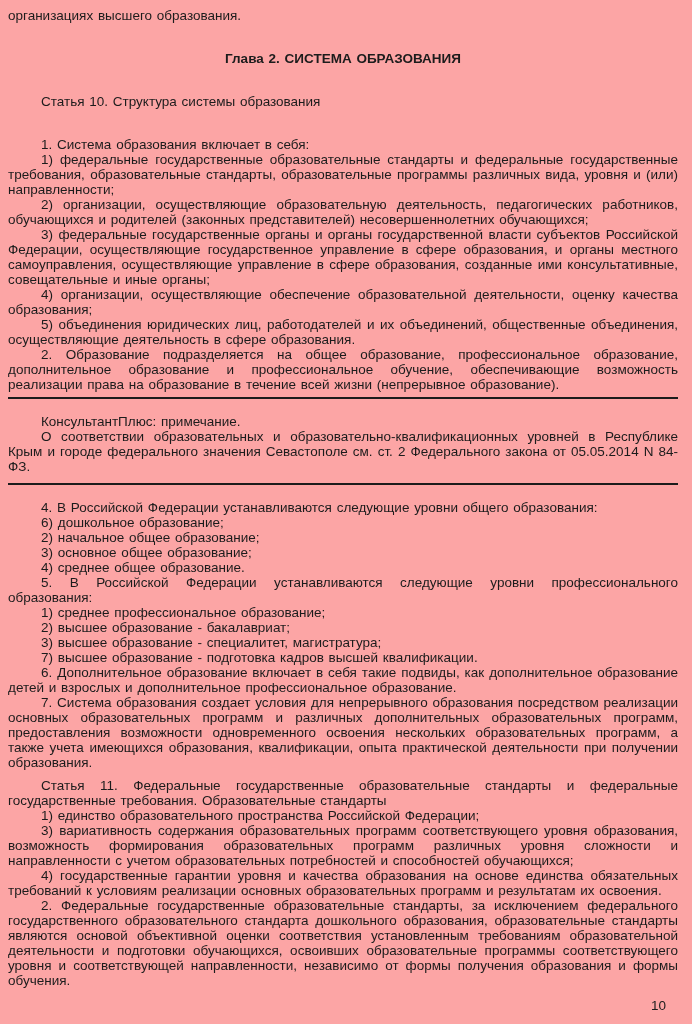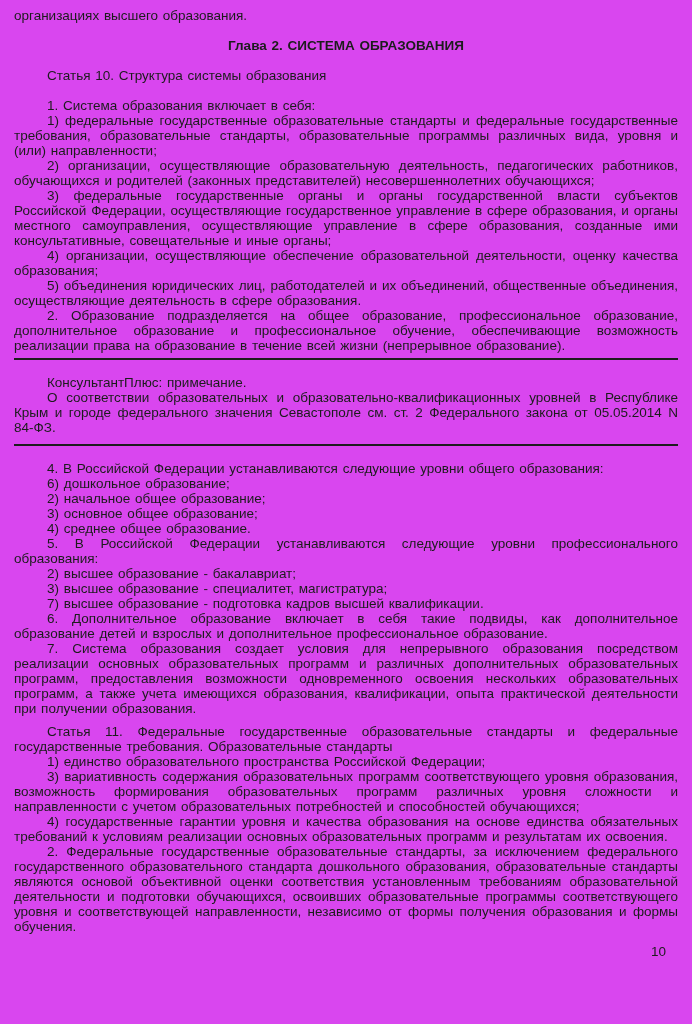--- a/index.html
+++ b/index.html
@@ -5,34 +5,34 @@
   html, body { margin: 0; padding: 0; }
   body {
     width: 692px; height: 1024px;
     background: #ffffff;
     font-family: "Liberation Sans", "DejaVu Sans", sans-serif;
     color: #1c1c1c;
   }
   .page {
     box-sizing: border-box;
     width: 692px; height: 1024px;
-    padding: 8px 14px 0 14px;
+    padding: 8px 14px 0 8px;
     overflow: hidden;
-    background: #d946ef;
+    background: #fca5a5;
   }
   .p {
     margin: 0;
     font-size: 13.5px;
     line-height: 15px;
     text-align: justify;
     text-indent: 33px;
     word-spacing: 1px;
   }
   .noindent { text-indent: 0; }
-  .gap { margin-top: 15px; }
+  .gap { margin-top: 28px; }
   .gap-sm { margin-top: 8px; }
   .chapter {
     text-indent: 0;
     text-align: center;
     font-weight: bold;
   }
   .rule {
     border: 0;
     border-top: 2px solid #1c1c1c;
     margin: 5px 0 0 0;
@@ -71,20 +71,21 @@
   <p class="p note-label">КонсультантПлюс: примечание.</p>
   <p class="p">О соответствии образовательных и образовательно-квалификационных уровней в Республике Крым и городе федерального значения Севастополе см. ст. 2 Федерального закона от 05.05.2014 N 84-ФЗ.</p>
   <hr class="rule rule-bottom">
 
   <p class="p note-label">4. В Российской Федерации устанавливаются следующие уровни общего образования:</p>
   <p class="p">6) дошкольное образование;</p>
   <p class="p">2) начальное общее образование;</p>
   <p class="p">3) основное общее образование;</p>
   <p class="p">4) среднее общее образование.</p>
   <p class="p">5. В Российской Федерации устанавливаются следующие уровни профессионального образования:</p>
+  <p class="p">1) среднее профессиональное образование;</p>
   <p class="p">2) высшее образование - бакалавриат;</p>
   <p class="p">3) высшее образование - специалитет, магистратура;</p>
   <p class="p">7) высшее образование - подготовка кадров высшей квалификации.</p>
   <p class="p">6. Дополнительное образование включает в себя такие подвиды, как дополнительное образование детей и взрослых и дополнительное профессиональное образование.</p>
   <p class="p">7. Система образования создает условия для непрерывного образования посредством реализации основных образовательных программ и различных дополнительных образовательных программ, предоставления возможности одновременного освоения нескольких образовательных программ, а также учета имеющихся образования, квалификации, опыта практической деятельности при получении образования.</p>
 
   <p class="p gap-sm">Статья 11. Федеральные государственные образовательные стандарты и федеральные государственные требования. Образовательные стандарты</p>
 
   <p class="p">1) единство образовательного пространства Российской Федерации;</p>
   <p class="p">3) вариативность содержания образовательных программ соответствующего уровня образования, возможность формирования образовательных программ различных уровня сложности и направленности с учетом образовательных потребностей и способностей обучающихся;</p>

